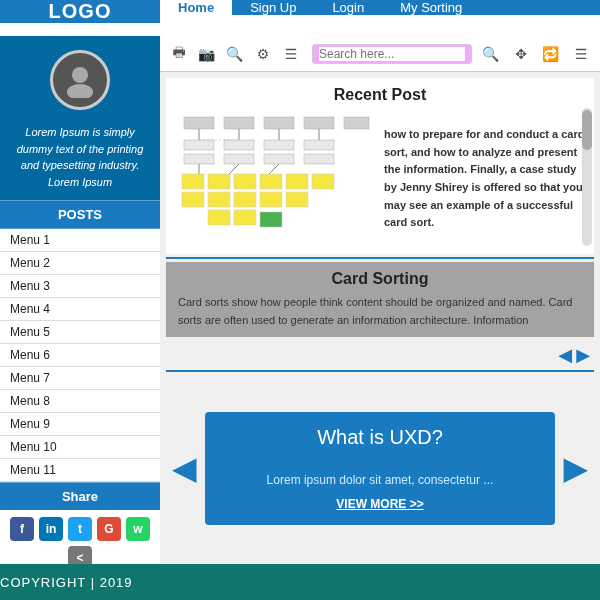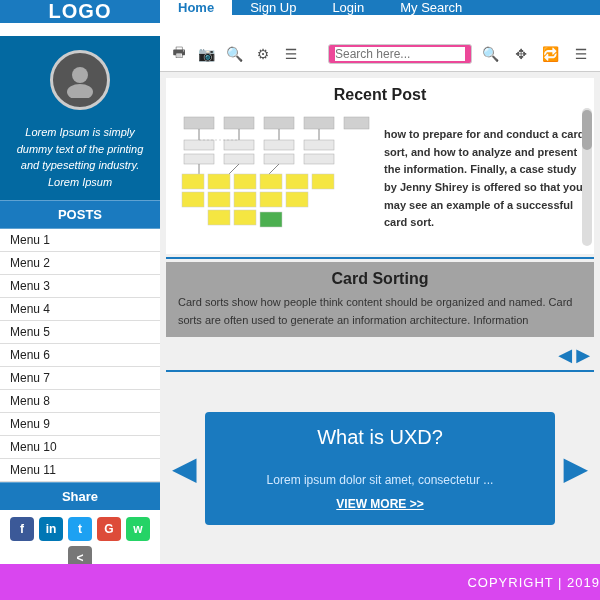--- a/index.html
+++ b/index.html
@@ -29,21 +29,21 @@
     .si-gp { background: #dd4b39; }
     .si-wa { background: #25d366; }
     .si-sh { background: #777; }
 
     
     #main { position: absolute; top: 36px; left: 160px; right: 0; bottom: 36px; background: #f0f0f0; display: flex; flex-direction: column; }
 
     
     #toolbar { background: #fff; border-bottom: 1px solid #ccc; height: 36px; display: flex; align-items: center; padding: 0 8px; gap: 6px; }
     .toolbar-icon { width: 22px; height: 22px; display: flex; align-items: center; justify-content: center; font-size: 14px; color: #555; cursor: pointer; }
-    #search-box { display: flex; align-items: center; border: 1px solid #ccc; border-radius: 3px; padding: 2px 6px; flex: 1; max-width: 200px; margin-left: 20px; background: #ec4899; }
+    #search-box { display: flex; align-items: center; border: 1px solid #ccc; border-radius: 3px; padding: 2px 6px; flex: 1; max-width: 200px; margin-left: 4px; background: #f0abfc; }
     #search-input { border: none; outline: none; font-size: 12px; width: 100%; color: #999; }
     .toolbar-icon-right { width: 22px; height: 22px; display: flex; align-items: center; justify-content: center; font-size: 14px; color: #555; cursor: pointer; margin-left: 2px; }
 
     
     #content-area { flex: 1; overflow: hidden; display: flex; flex-direction: column; }
 
     
     #recent-post { background: #fff; margin: 6px 6px 3px 6px; padding: 8px; position: relative; overflow: hidden; }
     #recent-post-title { font-size: 16px; font-weight: bold; text-align: center; margin-bottom: 8px; color: #222; }
     #recent-post-content { display: flex; gap: 10px; align-items: center; font-weight: bold; }
@@ -66,41 +66,41 @@
     
     #uxd-section { background: #f0f0f0; display: flex; align-items: center; padding: 8px 12px; gap: 8px; flex: 1; }
     .uxd-arrow { font-size: 32px; color: #1a7abf; cursor: pointer; user-select: none; }
     #uxd-card { background: #1a7abf; color: #fff; flex: 1; padding: 14px 20px; text-align: center; border-radius: 4px; }
     #uxd-title { font-size: 18px; font-weight: bold; margin-bottom: 6px; }
     #uxd-subtitle { font-size: 20px; margin-bottom: 24px; }
     #uxd-desc { font-size: 12px; margin-bottom: 10px; color: #d0e8ff; }
     #uxd-link { font-size: 12px; font-weight: bold; color: #fff; text-decoration: underline; cursor: pointer; }
 
     
-    #footer { position: absolute; bottom: 0; left: 0; right: 0; height: 36px; background: #d946ef; display: flex; align-items: center; justify-content: flex-end; }
+    #footer { position: absolute; bottom: 0; left: 0; right: 0; height: 36px; background: #0f766e; display: flex; align-items: center; justify-content: flex-start; }
     #footer-text { color: #fff; font-size: 13px; letter-spacing: 1px; }
 
     
     #diagram-svg { width: 200px; height: 130px; }
 
     
     .section-divider { height: 2px; background: #1a7abf; margin: 0 6px; }
   </style>
 </head>
 <body>
 
 <div id="header">
   <div id="logo-area">
     <span id="logo-text">LOGO</span>
   </div>
   <div id="nav-area">
     <div class="nav-item active">Home</div>
     <div class="nav-item">Sign Up</div>
     <div class="nav-item">Login</div>
-    <div class="nav-item">My Search</div>
+    <div class="nav-item">My Sorting</div>
   </div>
 </div>
 
 <div id="sidebar">
   <div id="avatar-area">
     <div id="avatar-circle">
       <svg width="36" height="36" viewBox="0 0 36 36">
         <circle cx="18" cy="13" r="8" fill="#aaa"></circle>
         <ellipse cx="18" cy="30" rx="13" ry="8" fill="#aaa"></ellipse>
       </svg>

